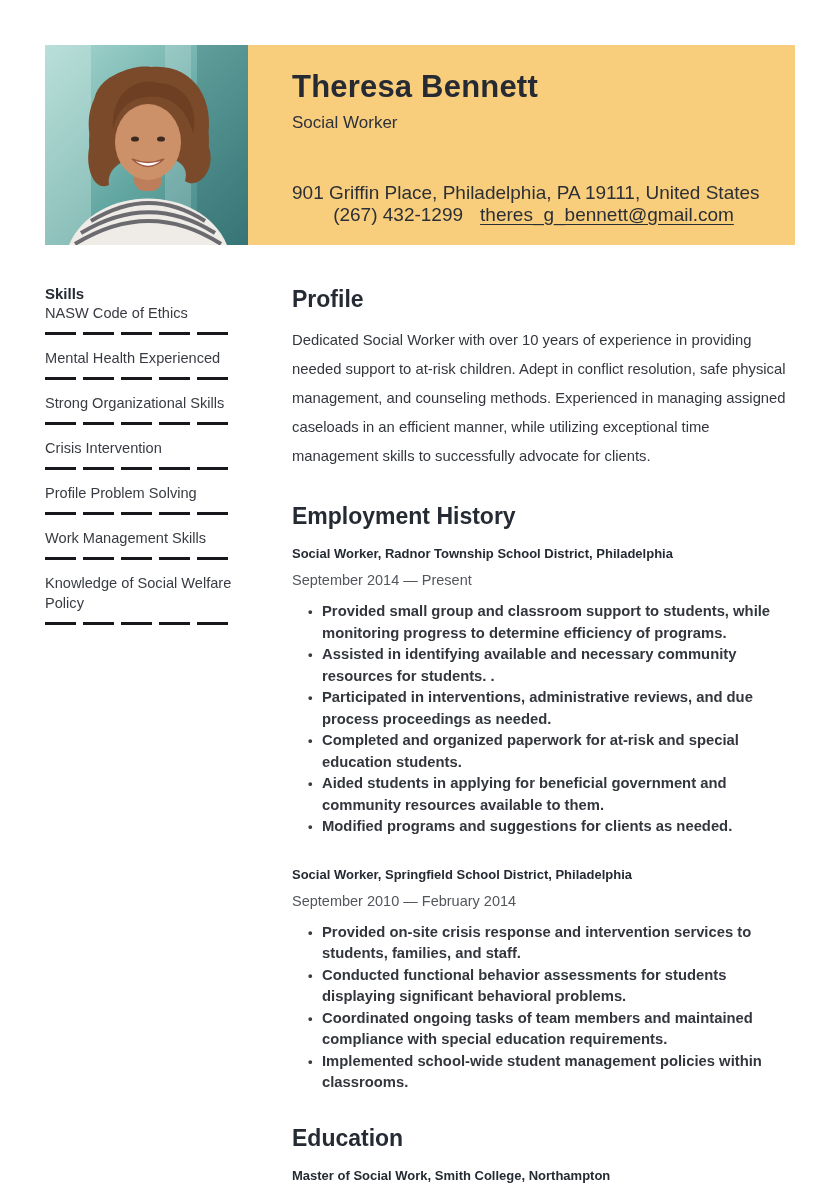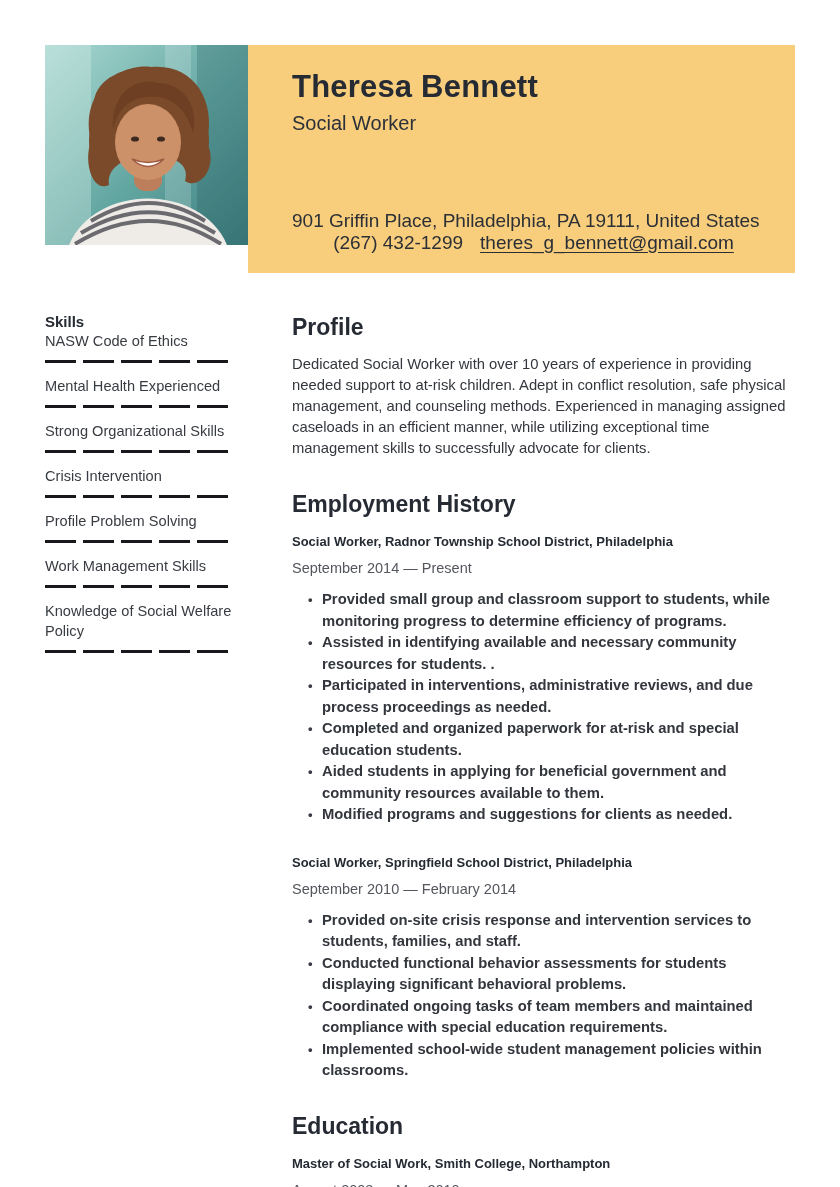--- a/index.html
+++ b/index.html
@@ -14,46 +14,46 @@
   html,body{background:#ffffff;}
   body{
     width:840px;min-height:1187px;margin:0 auto;
     font-family:"Liberation Sans",sans-serif;
     color:var(--body_text);
     -webkit-font-smoothing:antialiased;
   }
   .page{padding:45px 45px 40px 45px;}
 
   
-  .header{display:flex;height:228px;}
+  .header{display:flex;height:200px;}
   .photo{width:203px;height:200px;flex:none;overflow:hidden;background:#6fa9a4;}
   .photo svg{display:block;width:100%;height:100%;}
   .banner{
     flex:1;background:var(--banner);
     padding:24px 20px 20px 44px;
     display:flex;flex-direction:column;
   }
   h1.name{font-size:31px;font-weight:700;color:var(--heading);line-height:36px;letter-spacing:.2px;}
-  .job-title{font-size:20px;color:#2C313A;margin-top:6px;line-height:24px;}
+  .job-title{font-size:17px;color:#2C313A;margin-top:6px;line-height:24px;}
   .contact{margin-top:auto;font-size:19px;color:#2C3036;line-height:21px;}
   .contact-line{display:flex;align-items:baseline;gap:17px;margin-top:1px;justify-content:center;}
   a.email{color:var(--link);text-decoration:underline;text-underline-offset:3px;cursor:pointer;}
 
   
   .columns{display:flex;margin-top:40px;}
   .sidebar{width:190px;flex:none;margin-right:57px;}
   .sidebar h3{font-size:15px;font-weight:700;color:var(--heading);margin-bottom:1px;}
   .skill-label{font-size:14.6px;line-height:20px;color:#383C42;}
   .skill-bar{
     height:3px;margin:9px 0 13px 0;
     background-image:repeating-linear-gradient(90deg,var(--skill_bar) 0 31px,transparent 31px 38px);
   }
   .main{flex:1;min-width:0;}
   h2.section-heading{font-size:23px;font-weight:700;color:var(--heading);line-height:28px;margin-bottom:13px;}
-  .profile-text{font-size:14.8px;line-height:21px;color:var(--body_text);}
+  .profile-text{font-size:14.8px;line-height:29px;color:var(--body_text);}
   section.profile{margin-bottom:31px;}
   section.employment{margin-bottom:16px;}
   .job{margin-bottom:26px;}
   .job-heading,.degree{font-size:13px;font-weight:700;color:var(--heading);line-height:21px;}
   .dates{font-size:14.5px;color:var(--muted_text);margin:6px 0 11px 0;line-height:20px;}
   ul.bullets{list-style:none;font-weight:bold;}
   ul.bullets li{
     position:relative;padding-left:30px;
     font-size:14.8px;line-height:21.5px;color:var(--body_text);
   }

